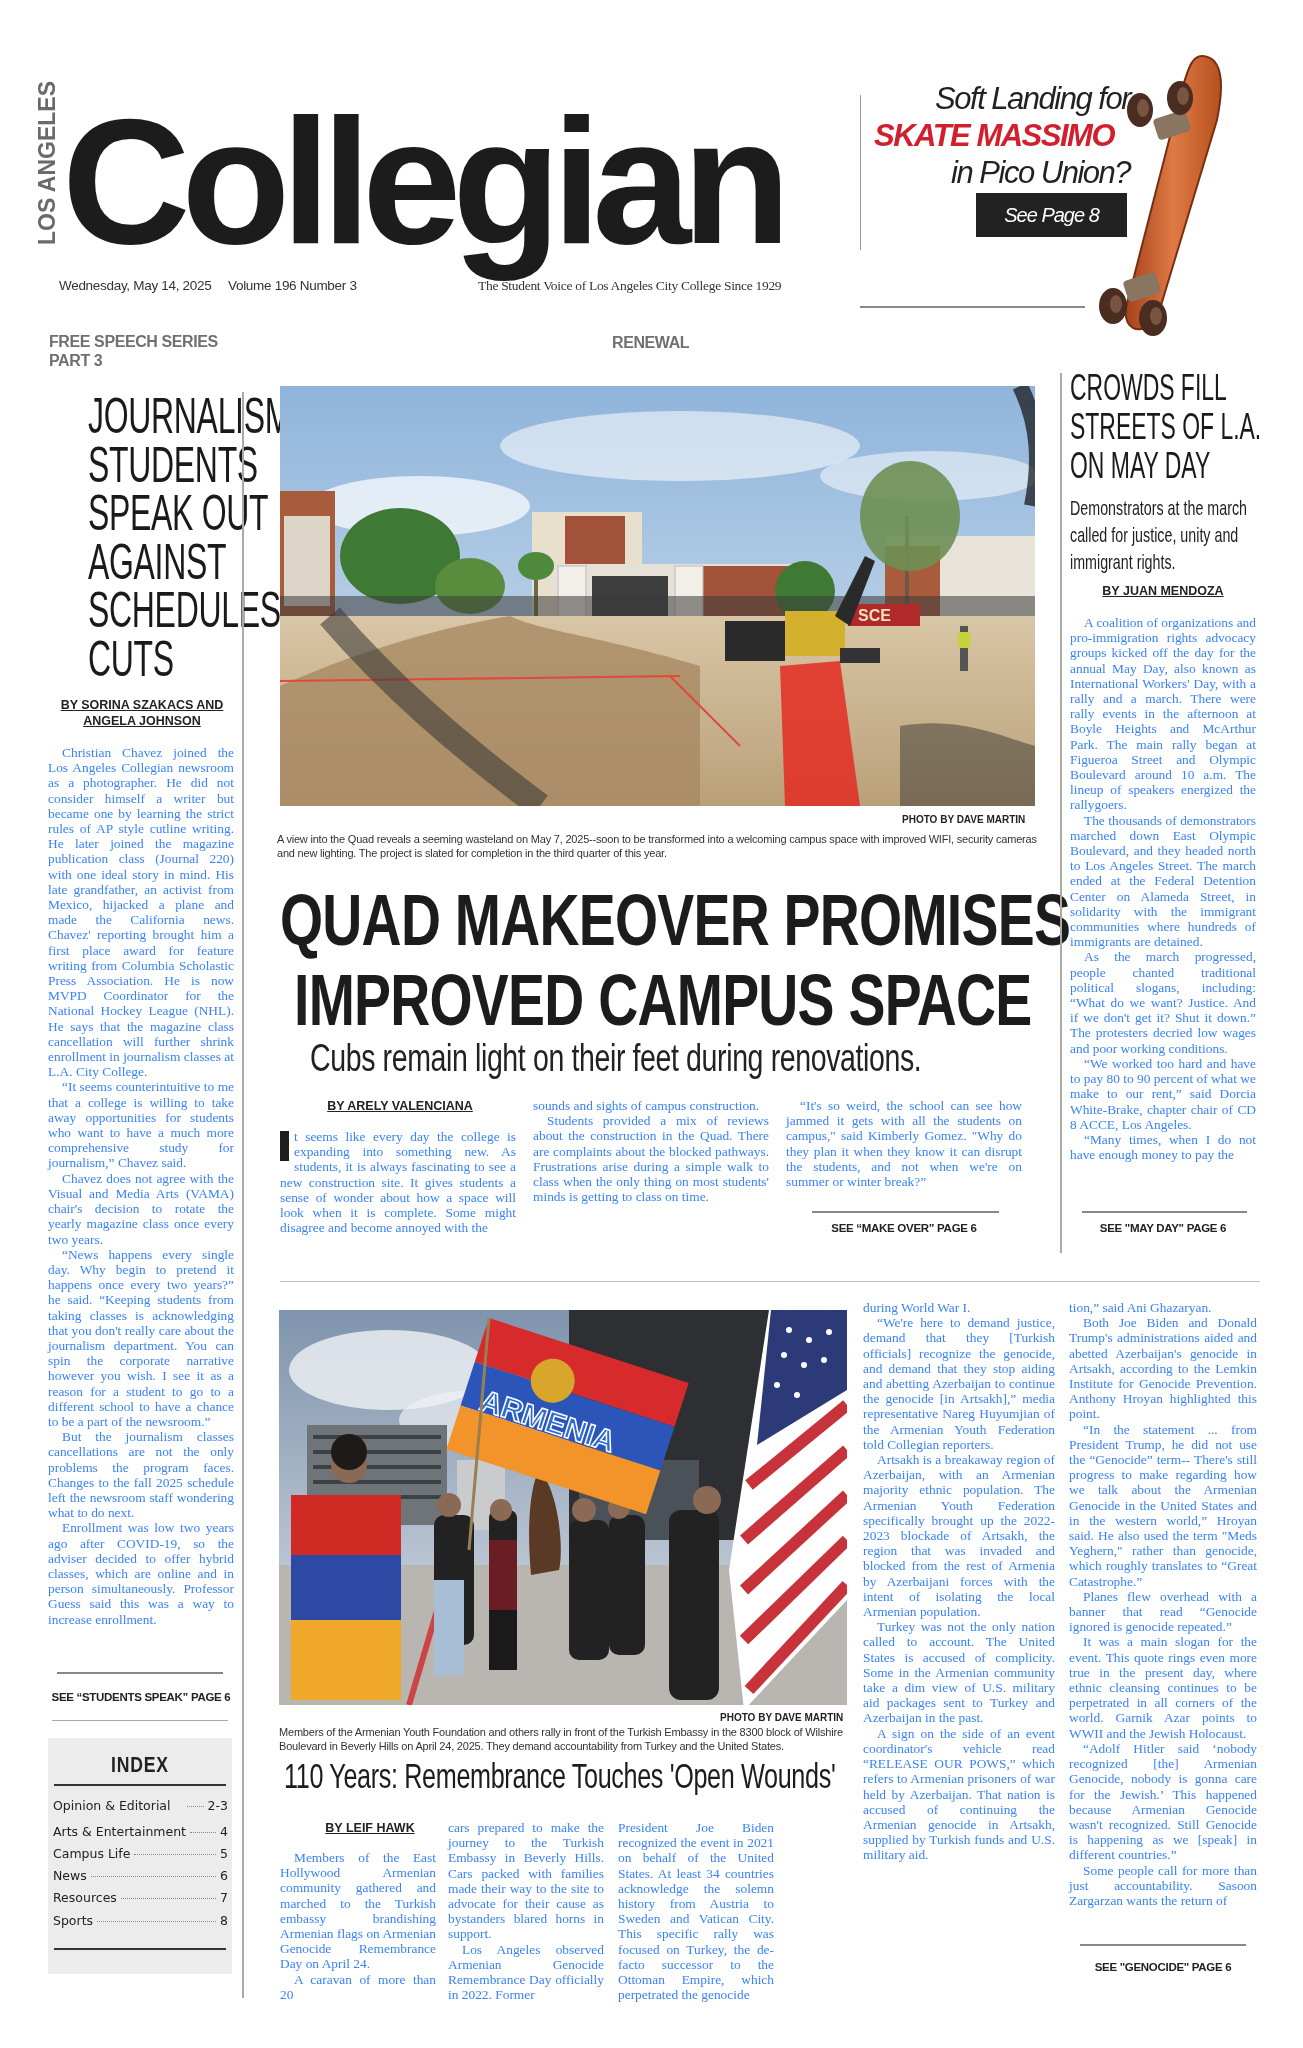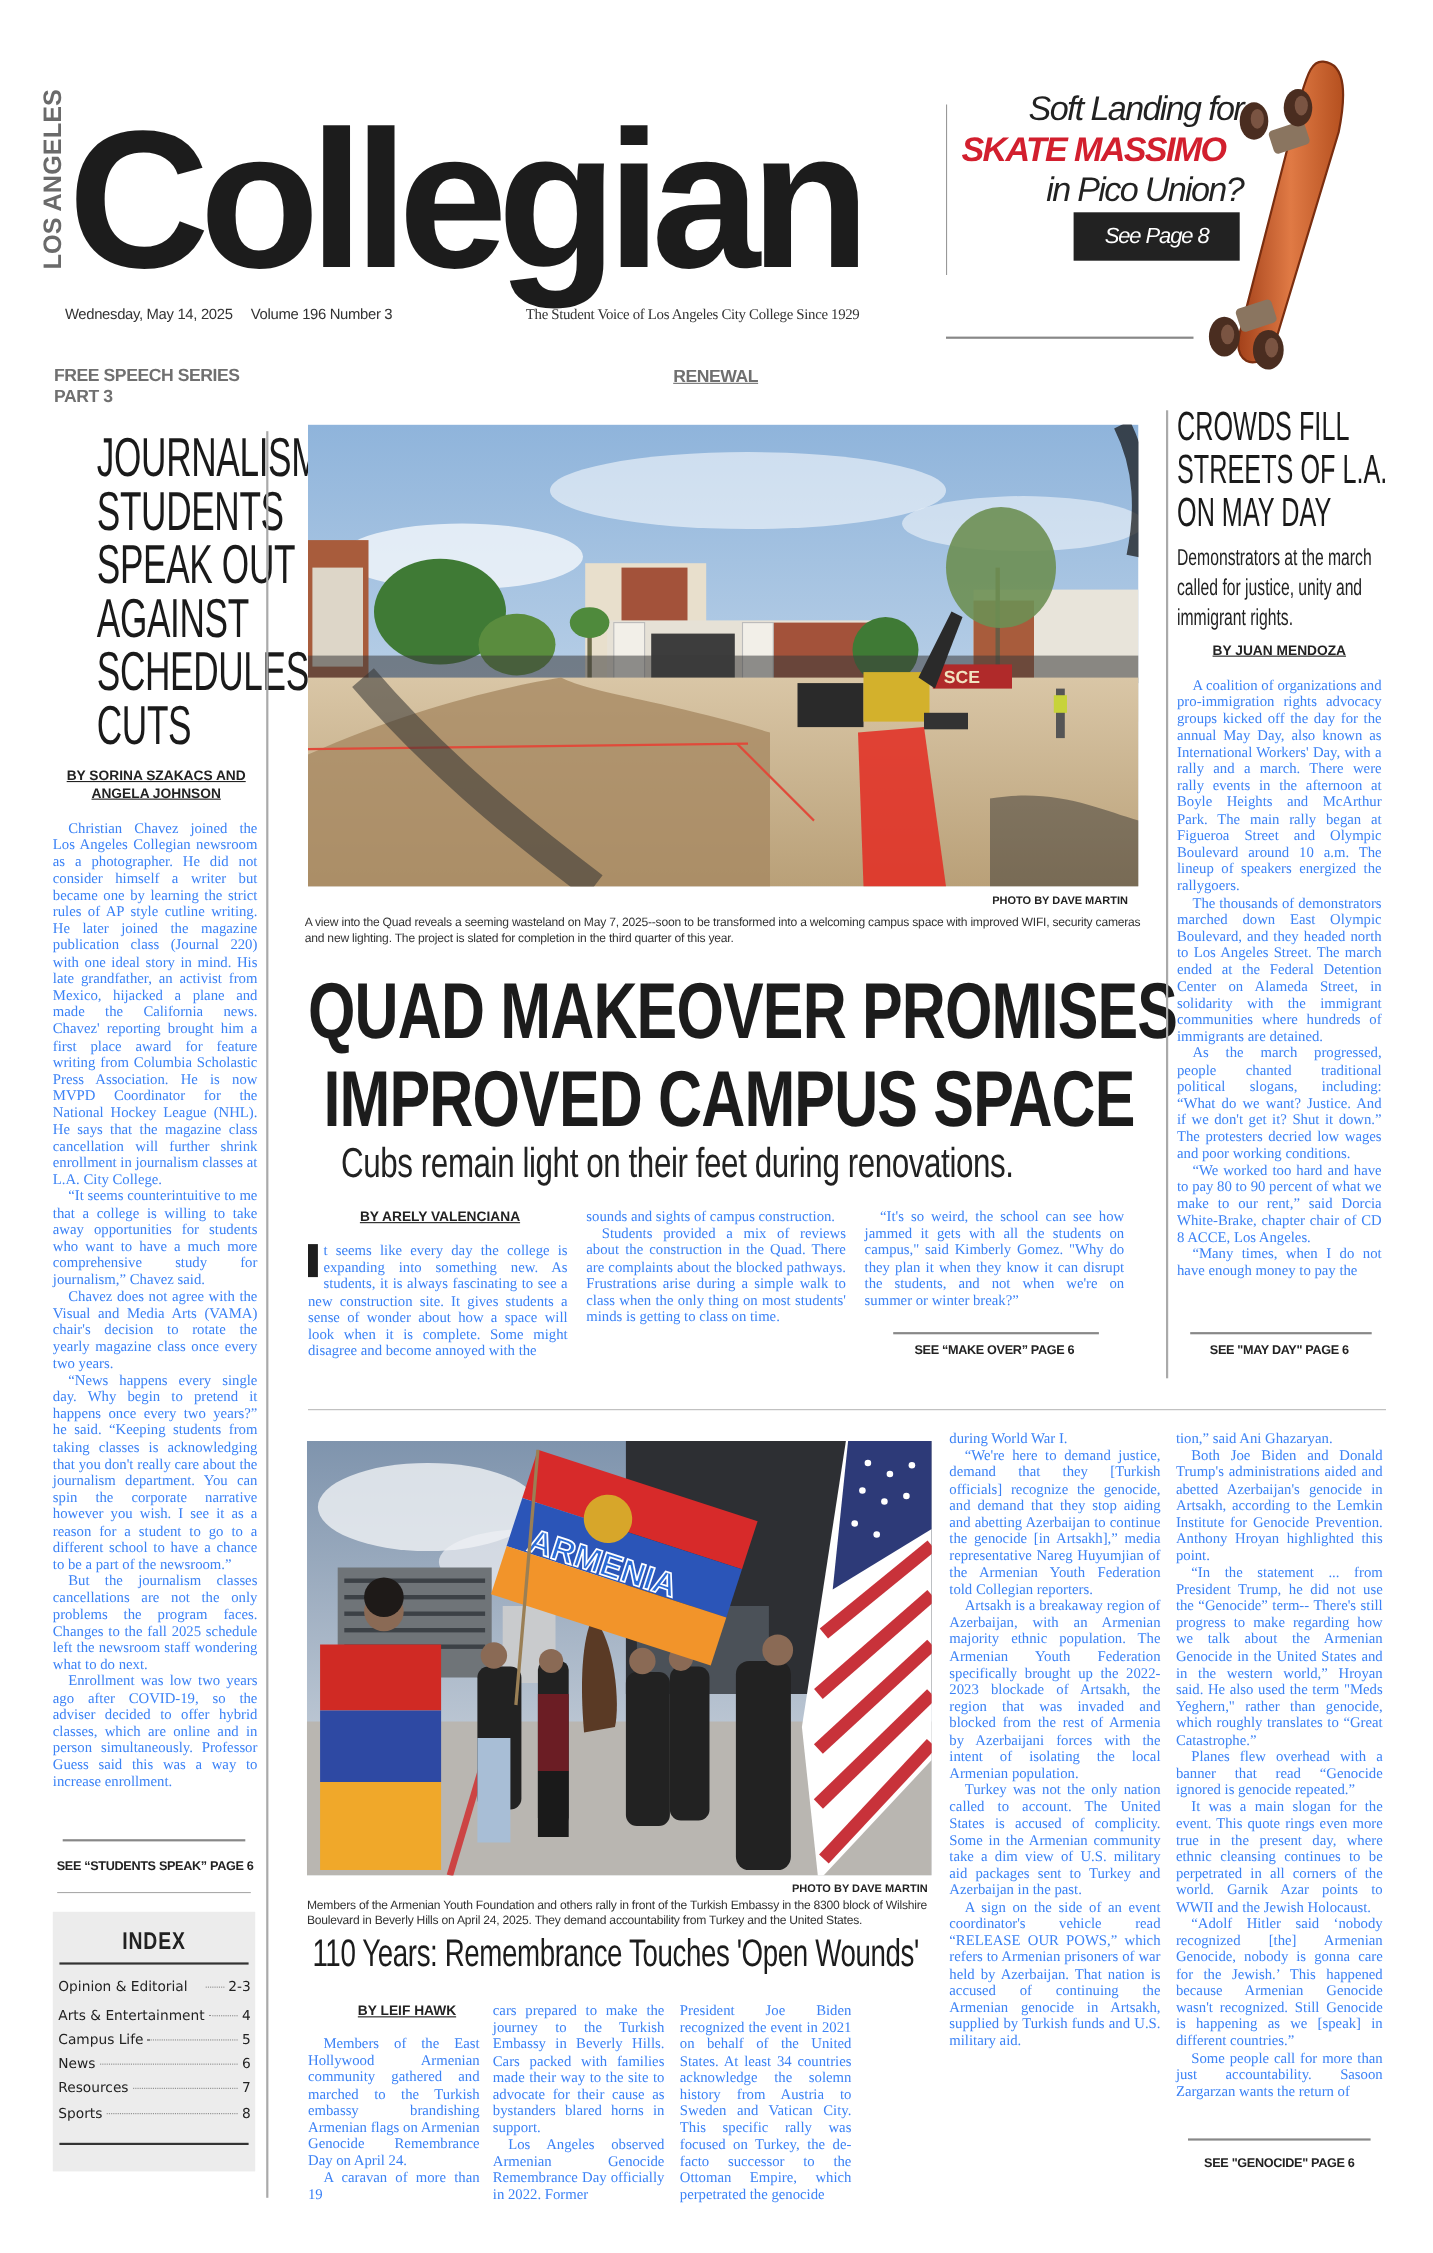--- a/index.html
+++ b/index.html
@@ -201,21 +201,21 @@
   <div class="index-row" style="top:175px;text-align:right;">
     <span>Sports</span>
     <span class="dots"></span>
     <span>8</span>
   </div>
   <div class="index-rule" style="top:210px;"></div>
 </div>
 
 <div class="vrule" style="left:242px; top:392px; height:1606px;"></div>
 
-<div class="kicker" style="left:612px; top:333px;text-decoration:underline;">RENEWAL</div>
+<div class="kicker" style="left:612px; top:333px;">RENEWAL</div>
 
 <svg class="photo1" viewBox="0 0 755 420" preserveAspectRatio="none">
   <defs>
     <linearGradient id="sky" x1="0" x2="0" y1="0" y2="1">
       <stop offset="0" stop-color="#8fb4db"></stop>
       <stop offset="1" stop-color="#d6e3ef"></stop>
     </linearGradient>
     <linearGradient id="dirt" x1="0" x2="0" y1="0" y2="1">
       <stop offset="0" stop-color="#d9c6a6"></stop>
       <stop offset="1" stop-color="#b9a078"></stop>
@@ -411,21 +411,21 @@
 </svg>
 
 <div class="photo-credit" style="left:720px; top:1712px;">PHOTO BY DAVE MARTIN</div>
 <div class="cutline" style="left:279px; top:1725px; width:575px;">Members of the Armenian Youth Foundation and others rally in front of the Turkish Embassy in the 8300 block of Wilshire Boulevard in Beverly Hills on April 24, 2025. They demand accountability from Turkey and the United States.</div>
 
 <div class="bottom-head">110 Years: Remembrance Touches 'Open Wounds'</div>
 <div class="byline" style="left:300px; top:1820px; width:140px;">BY LEIF HAWK</div>
 
 <div class="body-text" style="left:280px; top:1850px; width:156px;">
   <p>Members of the East Hollywood Armenian community gathered and marched to the Turkish embassy brandishing Armenian flags on Armenian Genocide Remembrance Day on April 24.</p>
-  <p>A caravan of more than 19</p>
+  <p>A caravan of more than 20</p>
 </div>
 <div class="body-text" style="left:448px; top:1820px; width:156px;">
   <div>cars prepared to make the journey to the Turkish Embassy in Beverly Hills. Cars packed with families made their way to the site to advocate for their cause as bystanders blared horns in support.</div>
   <p>Los Angeles observed Armenian Genocide Remembrance Day officially in 2022. Former</p>
 </div>
 <div class="body-text" style="left:618px; top:1820px; width:156px;">
   <div>President Joe Biden recognized the event in 2021 on behalf of the United States. At least 34 countries acknowledge the solemn history from Austria to Sweden and Vatican City. This specific rally was focused on Turkey, the de-facto successor to the Ottoman Empire, which perpetrated the genocide</div>
 </div>
 
 <div class="body-text" style="left:863px; top:1300px; width:192px;">

